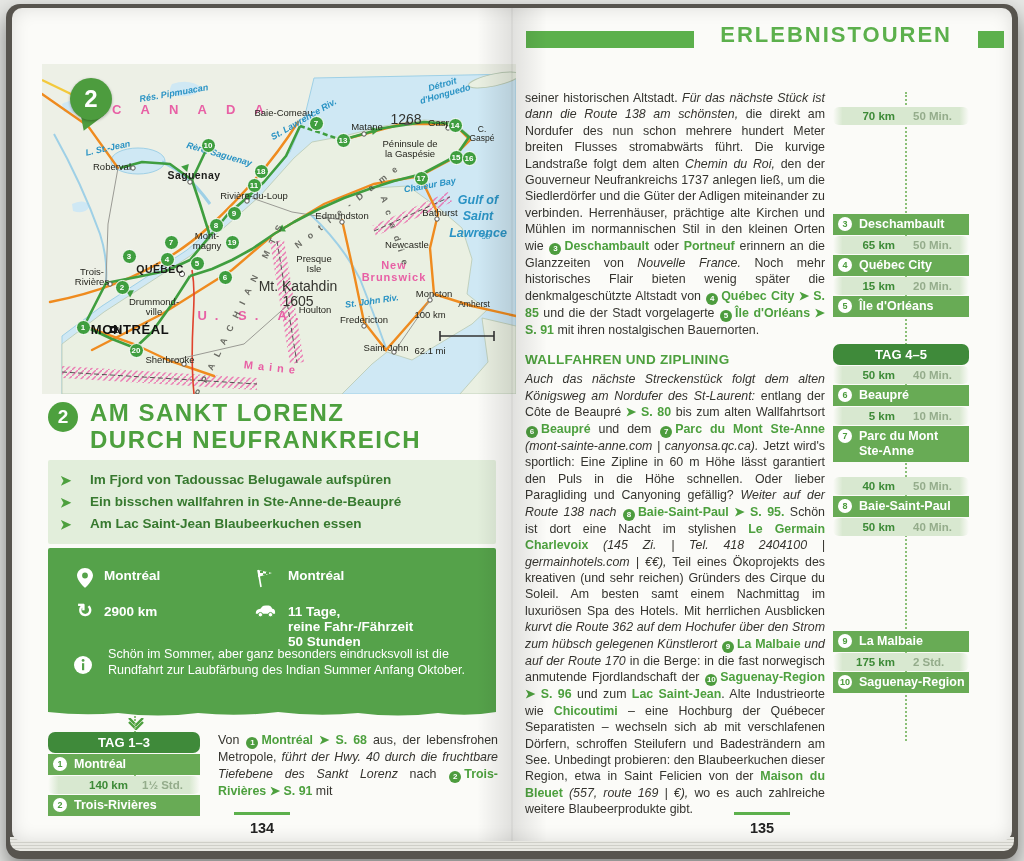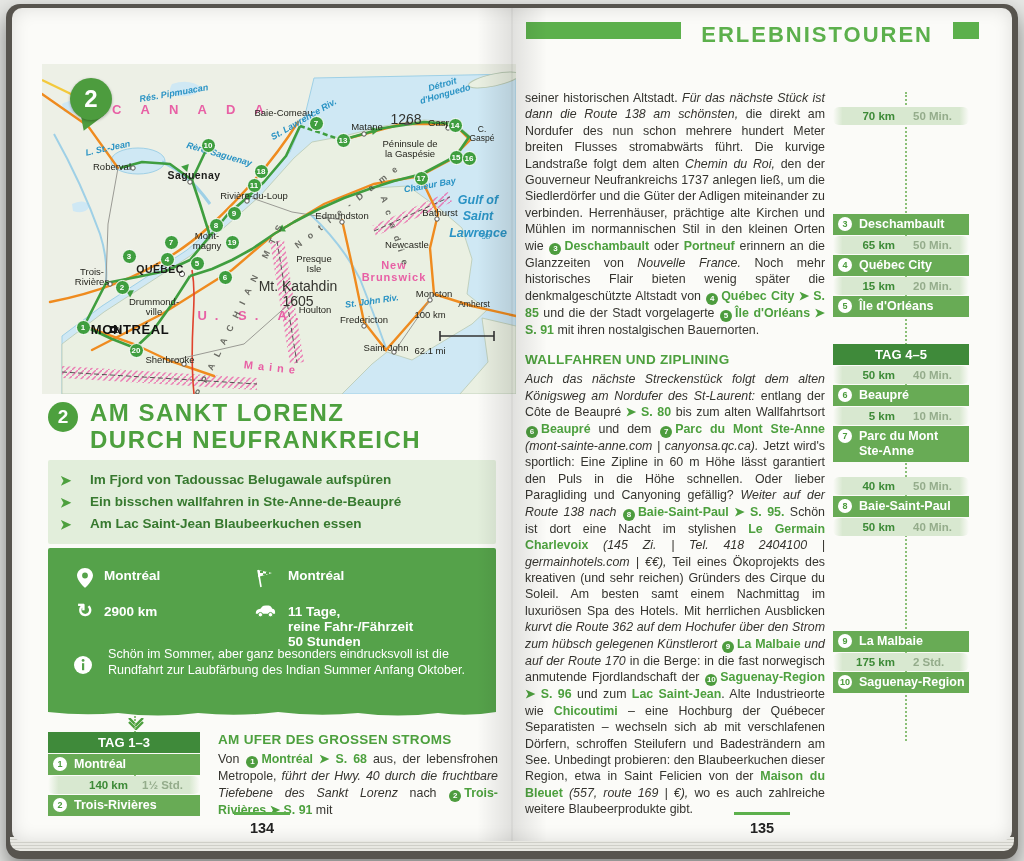--- a/index.html
+++ b/index.html
@@ -12,40 +12,40 @@
   .page-left{left:0;}
   .page-right{right:0;}
 
   
   :root{
     --grn:#55a544; --grn-dk:#3f8a3a; --grn-bar:#68ab55; --grn-txt:#4da03e;
     --wash:#dcead5; --pale:#e2eedb; --pink:#e860a5; --blue:#2a93c4;
   }
 
   
-  .hd{position:absolute;left:14px;right:33px;top:14px;display:flex;align-items:flex-start;gap:20px;}
+  .hd{position:absolute;left:14px;right:8px;top:14px;display:flex;align-items:flex-end;gap:26px;}
   .hd .bar{height:17px;background:#5cb04c;flex:1;}
   .hd .bar.short{flex:0 0 26px;}
   .hd .t{color:#5cb04c;font-weight:bold;font-size:22px;letter-spacing:2px;white-space:nowrap;}
 
   
   .bodytext{font-size:12.4px;line-height:16.4px;color:#35342f;text-align:justify;}
   .sg-n{}
   .sg-i{font-style:italic;}
   .sg-g{color:var(--grn-txt);font-weight:bold;}
   .wp{display:inline-flex;width:12px;height:12px;border-radius:50%;background:#4d9c3e;color:#fff;font-size:8px;font-weight:bold;align-items:center;justify-content:center;vertical-align:-1px;margin:0 3px 0 1px;}
   .sec-h{color:var(--grn-txt);font-weight:bold;font-size:13.5px;margin:14px 0 4px;letter-spacing:.3px;}
 
   
   .sidebar{position:absolute;left:321px;top:84px;width:136px;bottom:100px;z-index:1;}
   .sidebar::before{content:"";position:absolute;left:72px;top:0;bottom:0;border-left:2px dotted #8abf77;}
   .sb-item{position:relative;}
   .stop{background:var(--grn-bar);color:#fff;font-weight:bold;font-size:12.5px;display:flex;align-items:flex-start;gap:7px;padding:3px 4px 3px 5px;margin:1px 0;line-height:1.2;}
   .stop .num{width:14px;height:14px;border-radius:50%;background:#fff;color:#4d9c3e;font-size:9px;font-weight:bold;display:flex;align-items:center;justify-content:center;flex:0 0 14px;margin-top:0px;}
-  .day{background:var(--grn-dk);color:#fff;font-weight:bold;text-align:center;font-size:13px;padding:3px 16px;margin:1px 0;}
+  .day{background:var(--grn-dk);color:#fff;font-weight:bold;text-align:center;font-size:13px;padding:3px 16px;margin:1px 0;border-radius:7px;}
   .dist{height:18px;display:flex;align-items:center;font-size:11.5px;background:linear-gradient(90deg,rgba(216,232,208,0) 0%,#d8e8d0 7%,#d8e8d0 93%,rgba(216,232,208,0) 100%);border-radius:6px;}
   .dist .km{font-weight:bold;color:#3d8a37;width:62px;text-align:right;}
   .dist .time{color:#94ac8b;margin-left:18px;font-weight:bold;}
 
   
   .map-wrap{position:absolute;left:30px;top:56px;width:474px;height:330px;background:#cfe8f4;overflow:hidden;}
   .map-wrap svg{position:absolute;left:0;top:0;}
   .ml{position:absolute;white-space:pre;text-align:center;line-height:1.1;pointer-events:none;z-index:3;}
   .ml.country{color:var(--pink);font-weight:bold;font-size:13px;letter-spacing:8px;}
   .ml.region{color:var(--pink);font-weight:bold;font-size:11px;letter-spacing:1px;}
@@ -369,21 +369,20 @@
             </div>
             <div class="stop sb-item">
               <span class="num">2</span>
               <span>Trois-Rivières</span>
             </div>
           </div>
       </div>
     </div>
 
     <div class="left-text">
-      <div class="sec-h">AM UFER DES GROSSEN STROMS</div>
       <p class="bodytext" style="margin:0;"><span class="sg-n">Von </span><span class="wp">1</span><span class="sg-g">Montréal ➤ S. 68</span><span class="sg-n"> aus, der lebensfrohen Metropole, </span><span class="sg-i">führt der Hwy. 40 durch die fruchtbare Tiefebene des Sankt Lorenz</span><span class="sg-n"> nach </span><span class="wp">2</span><span class="sg-g">Trois-Rivières ➤ S. 91</span><span class="sg-n"> mit</span></p>
     </div>
 
     <div class="pagenum">
       <span class="rule"></span>
       <span class="n">134</span>
     </div>
   </div>
 
   <div class="page page-right">

